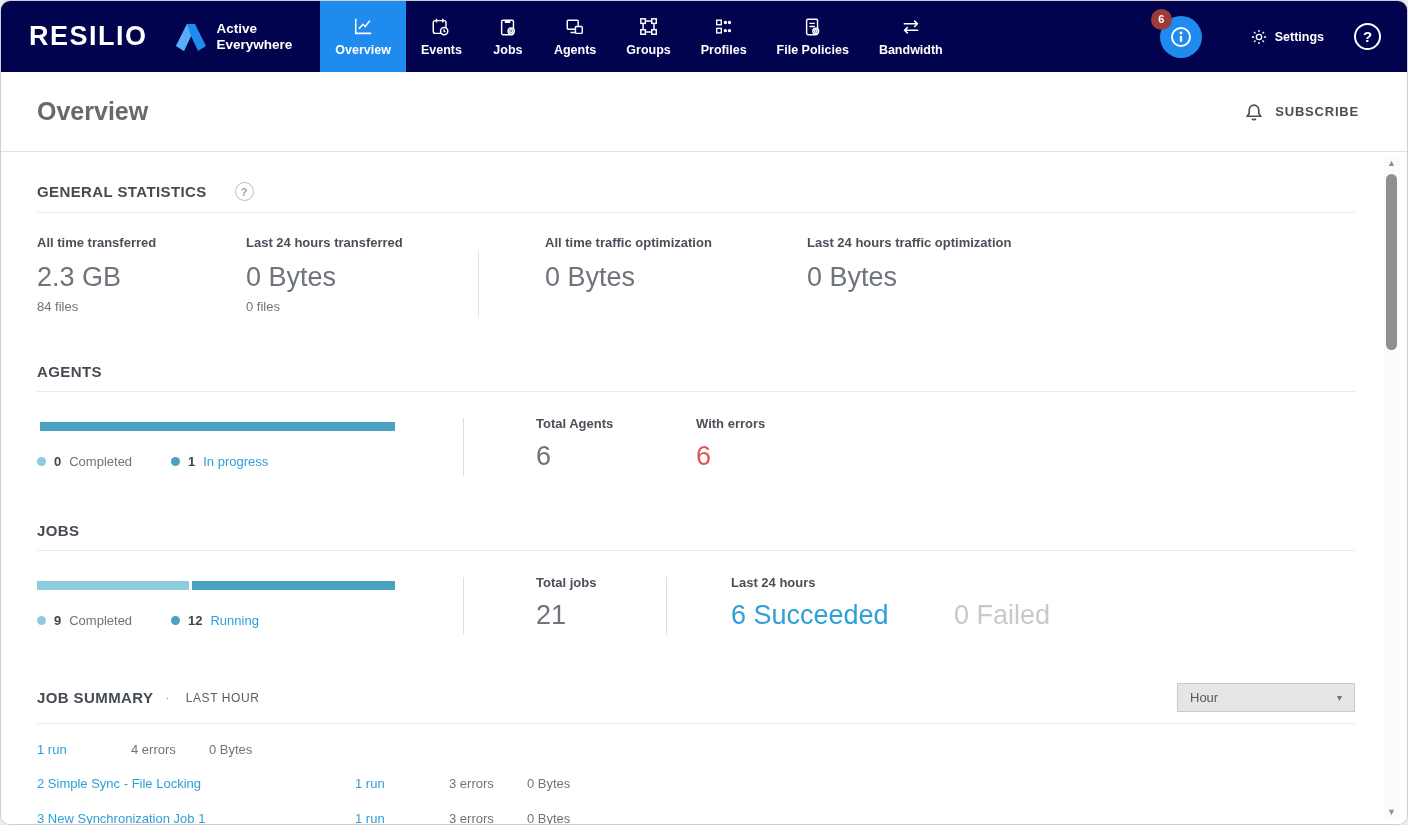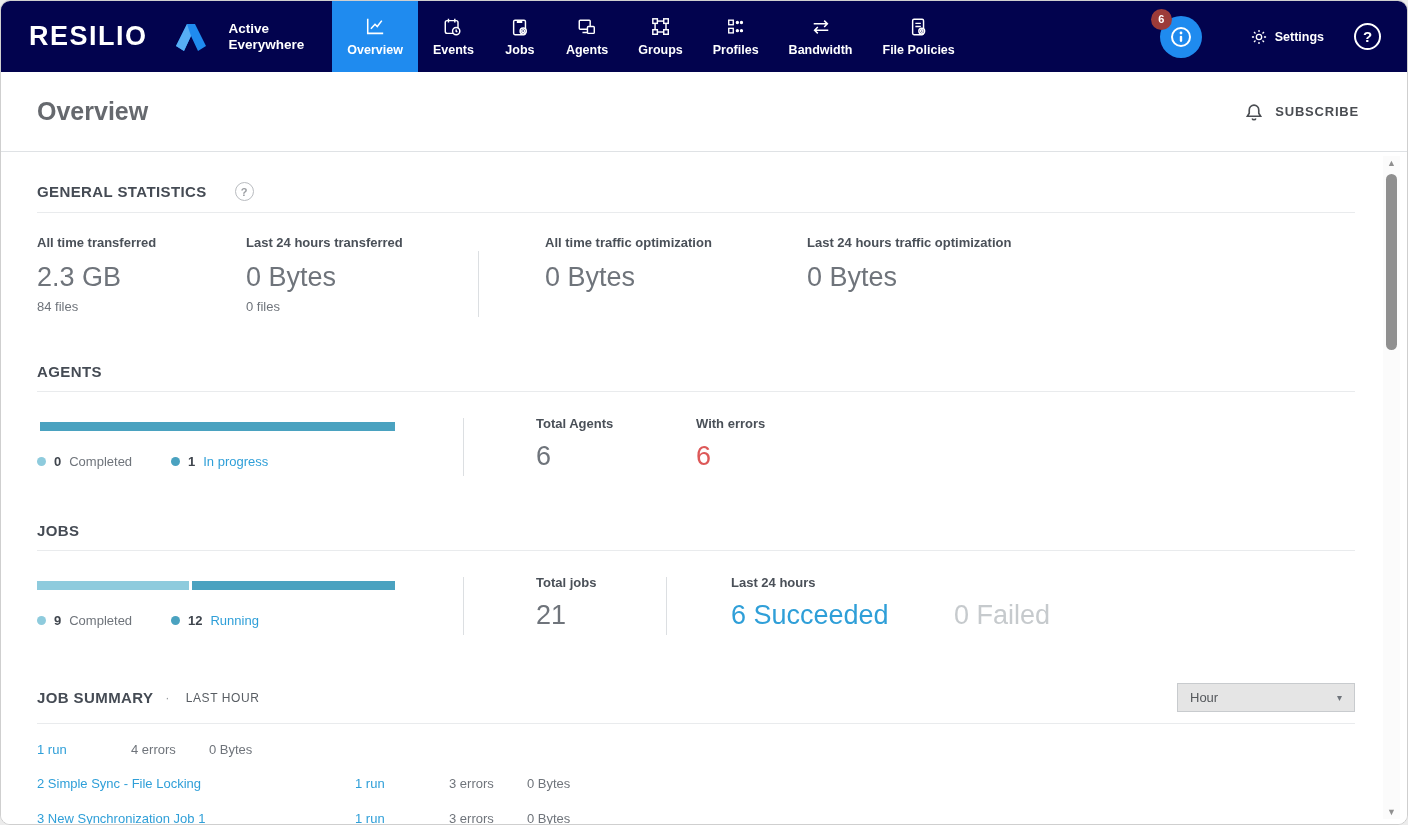--- a/index.html
+++ b/index.html
@@ -8,21 +8,21 @@
     position:relative; width:1408px; height:825px; background:#fff;
     border:1px solid #cfcfcf; border-radius:10px; overflow:hidden;
   }
   
   .navbar {
     position:absolute; top:0; left:0; right:0; height:71px;
     background:#02034e; display:flex; align-items:stretch; color:#fff;
   }
   .brand-area { display:flex; align-items:center; padding-left:28px; }
   .brand { font-size:27px; font-weight:800; letter-spacing:1.5px; color:#fff; }
-  .ae-logo { display:flex; align-items:center; margin-left:26px; gap:21px; }
+  .ae-logo { display:flex; align-items:center; margin-left:26px; gap:9px; }
   .ae-text { font-size:13.5px; font-weight:700; line-height:1.15; color:#fff; }
   .nav-tabs { display:flex; align-items:stretch; margin-left:28px; }
   .nav-tab {
     display:flex; flex-direction:column; align-items:center; justify-content:center;
     gap:6px; padding:0 15px; min-width:62px; cursor:pointer;
     font-size:12.5px; font-weight:700; color:#fff; text-decoration:none;
   }
   .nav-tab.active { background:#1f8bef; }
   .nav-tab svg { display:block; }
   .nav-right { margin-left:auto; display:flex; align-items:center; gap:30px; padding-right:26px; }
@@ -193,34 +193,34 @@
           <rect x="4" y="3.5" width="5" height="5"></rect>
             <circle cx="13.5" cy="6" r="1.1" fill="#fff"></circle>
             <circle cx="18" cy="6" r="1.1" fill="#fff"></circle>
           <rect x="4" y="12.5" width="5" height="5"></rect>
             <circle cx="13.5" cy="15" r="1.1" fill="#fff"></circle>
             <circle cx="18" cy="15" r="1.1" fill="#fff"></circle>
         </svg>
         <span>Profiles</span>
       </a>
       <a class="nav-tab">
-        <svg width="22" height="20" viewBox="0 0 24 22" fill="none" stroke="#fff" stroke-width="1.7">
-          <path d="M4 7.5h15 M15.5 4 L19 7.5 15.5 11"></path>
-            <path d="M20 14.5H5 M8.5 11 L5 14.5 8.5 18"></path>
-        </svg>
-        <span>Bandwidth</span>
-      </a>
-      <a class="nav-tab">
         <svg width="22" height="20" viewBox="0 0 24 22" fill="none" stroke="#fff" stroke-width="1.6">
           <rect x="5" y="2.5" width="12" height="17" rx="1.5"></rect>
             <path d="M8 7h6M8 10.5h6"></path>
           <circle cx="15" cy="15.5" r="3.2" fill="#02034e"></circle>
             <circle cx="15" cy="15.5" r="1.4"></circle>
         </svg>
         <span>File Policies</span>
+      </a>
+      <a class="nav-tab">
+        <svg width="22" height="20" viewBox="0 0 24 22" fill="none" stroke="#fff" stroke-width="1.7">
+          <path d="M4 7.5h15 M15.5 4 L19 7.5 15.5 11"></path>
+            <path d="M20 14.5H5 M8.5 11 L5 14.5 8.5 18"></path>
+        </svg>
+        <span>Bandwidth</span>
       </a>
     </div>
 
     <div class="nav-right">
       <div class="notif-wrap">
         <div class="notif-btn">
           <svg width="24" height="24" viewBox="0 0 24 24">
             <circle cx="12" cy="12" r="9" fill="none" stroke="#fff" stroke-width="2"></circle>
             <circle cx="12" cy="8" r="1.4" fill="#fff"></circle>
             <rect x="10.8" y="10.7" width="2.4" height="6.2" rx="1.1" fill="#fff"></rect>

